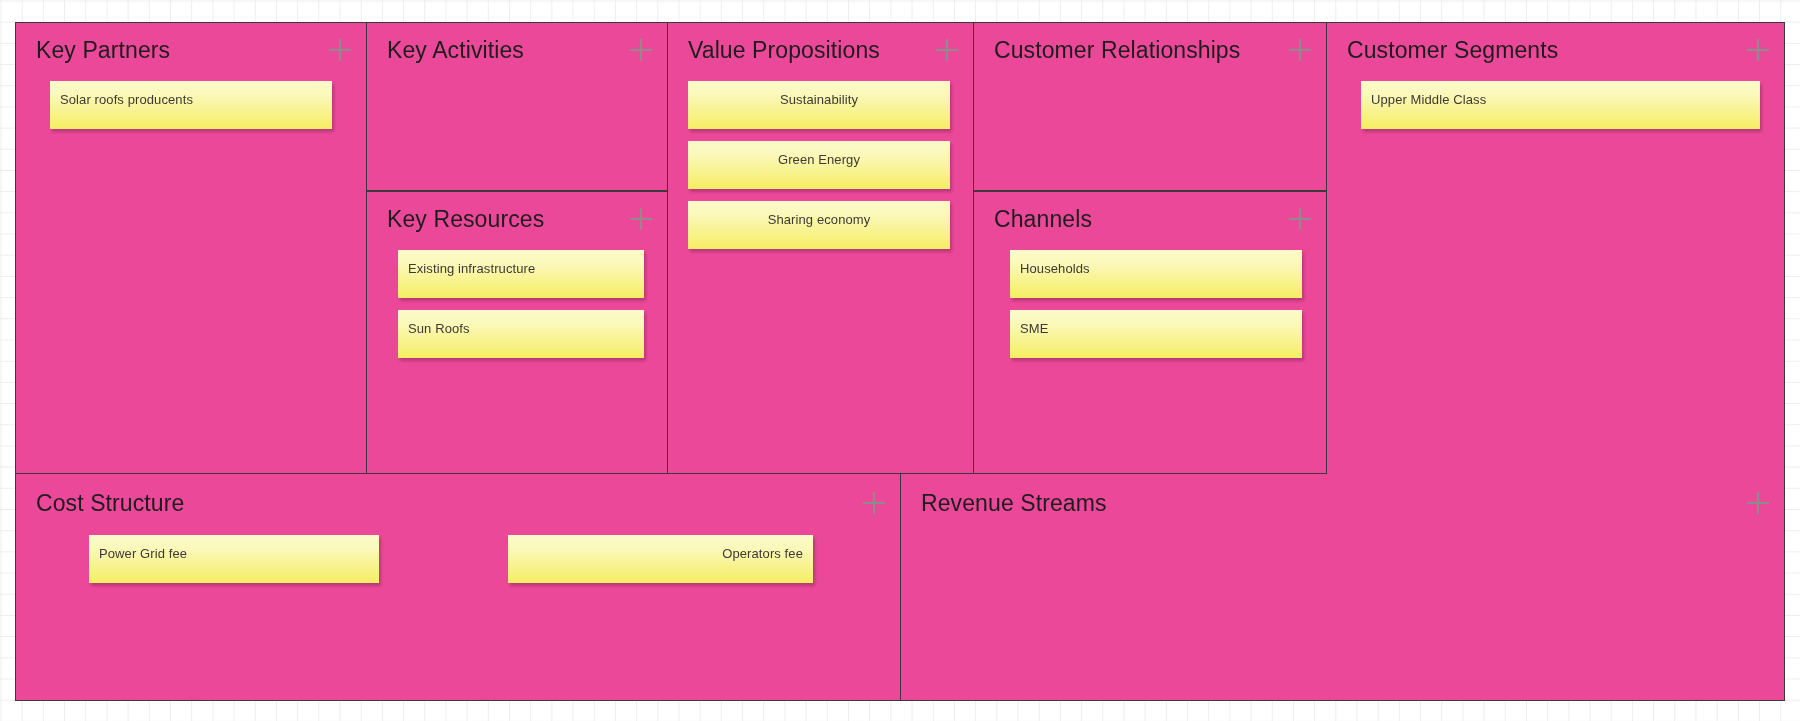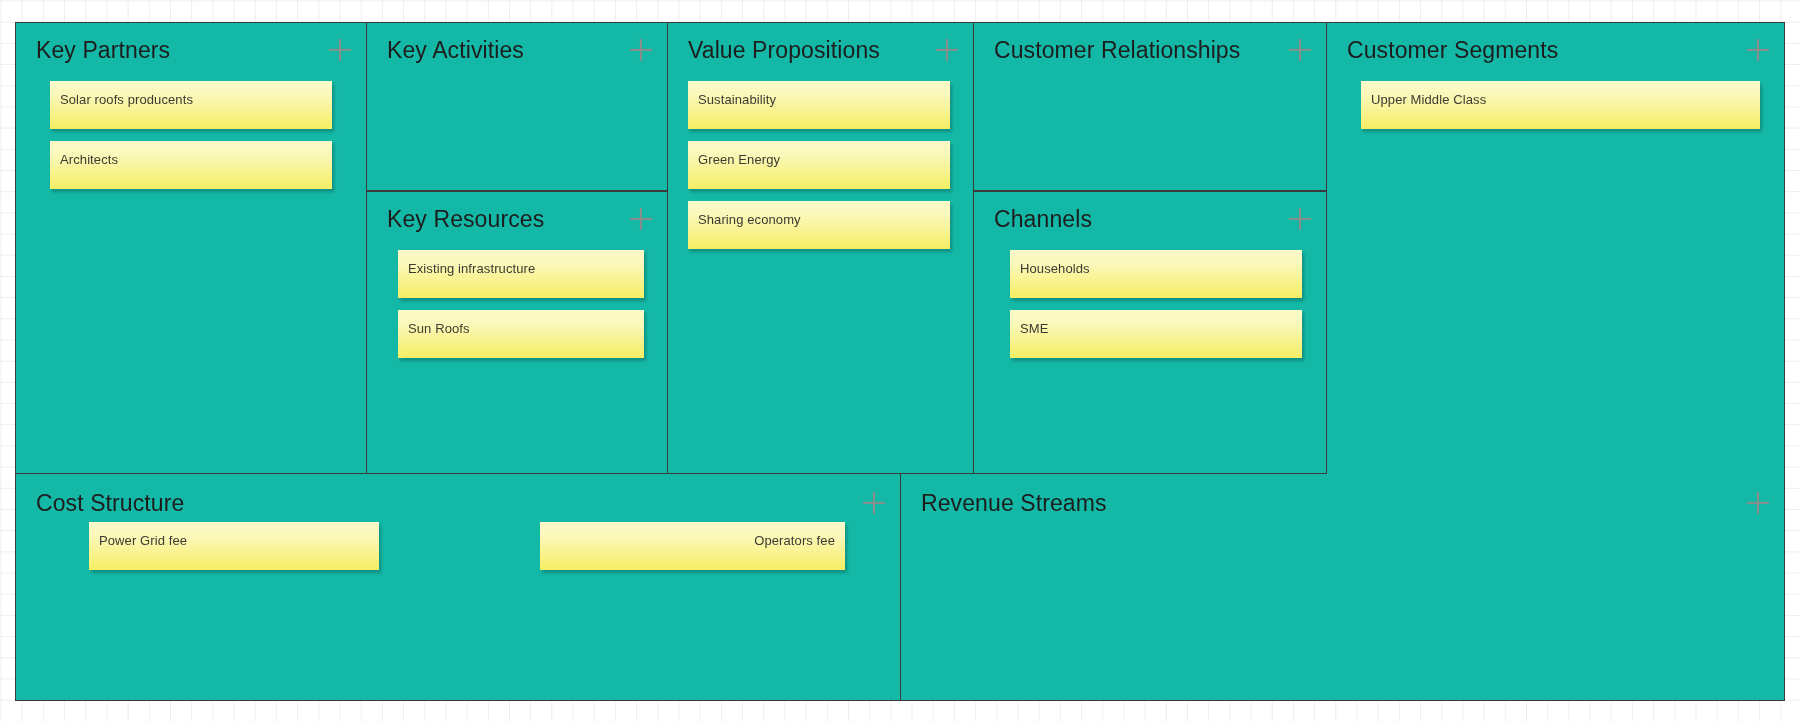--- a/index.html
+++ b/index.html
@@ -36,21 +36,21 @@
     top: 22px;
     width: 1770px;
     height: 679px;
     background: #fdfdfd;
     box-sizing: border-box;
   }
 
   .block {
     position: absolute;
     box-sizing: border-box;
-    background: #14b8a6;
+    background: #ec4899;
     border: 0 solid #3a3a3a;
   }
 
   
   .bd-t { border-top-width: 1.6px; }
   .bd-r { border-right-width: 1.6px; }
   .bd-b { border-bottom-width: 1.6px; }
   .bd-l { border-left-width: 1.6px; }
 
   .block-header {
@@ -144,23 +144,20 @@
 
     <div class="block bd-t bd-r bd-b bd-l" style="left:0px; top:0px; width:352px; height:452px;">
       <div class="block-header">
         <span class="block-title">Key Partners</span>
         <span class="add-btn"></span>
       </div>
       <div class="notes" style="padding:0 34px;">
         <div class="note">
           <span class="note-text">Solar roofs producents</span>
         </div>
-        <div class="note">
-          <span class="note-text">Architects</span>
-        </div>
       </div>
     </div>
 
     <div class="block bd-t bd-r bd-b" style="left:352px; top:0px; width:301px; height:169px;">
       <div class="block-header">
         <span class="block-title">Key Activities</span>
         <span class="add-btn"></span>
       </div>
       <div class="notes" style="padding:0 23px;"></div>
     </div>
@@ -173,21 +170,21 @@
       <div class="notes" style="padding:0 23px 0 31px;">
         <div class="note">
           <span class="note-text">Existing infrastructure</span>
         </div>
         <div class="note">
           <span class="note-text">Sun Roofs</span>
         </div>
       </div>
     </div>
 
-    <div class="block bd-t bd-r bd-b" style="left:653px; top:0px; width:306px; height:452px;">
+    <div class="block bd-t bd-r bd-b" style="left:653px; top:0px; width:306px; height:452px;text-align:center;">
       <div class="block-header">
         <span class="block-title">Value Propositions</span>
         <span class="add-btn"></span>
       </div>
       <div class="notes" style="padding:0 23px 0 20px;">
         <div class="note">
           <span class="note-text">Sustainability</span>
         </div>
         <div class="note">
           <span class="note-text">Green Energy</span>
@@ -231,21 +228,21 @@
           <span class="note-text">Upper Middle Class</span>
         </div>
       </div>
     </div>
 
     <div class="block bd-r bd-b bd-l" style="left:0px; top:452px; width:886px; height:227px;">
       <div class="block-header" style="height:58px;">
         <span class="block-title">Cost Structure</span>
         <span class="add-btn"></span>
       </div>
-      <div class="notes-row" style="top:48px; left:73px;gap:32px;">
+      <div class="notes-row" style="top:61px; left:73px;">
         <div class="note" style="width:290px; margin-right:129px;">
           <span class="note-text">Power Grid fee</span>
         </div>
         <div class="note" style="width:305px;text-align:right;">
           <span class="note-text">Operators fee</span>
         </div>
       </div>
     </div>
 
     <div class="block bd-r bd-b" style="left:886px; top:452px; width:884px; height:227px;">

